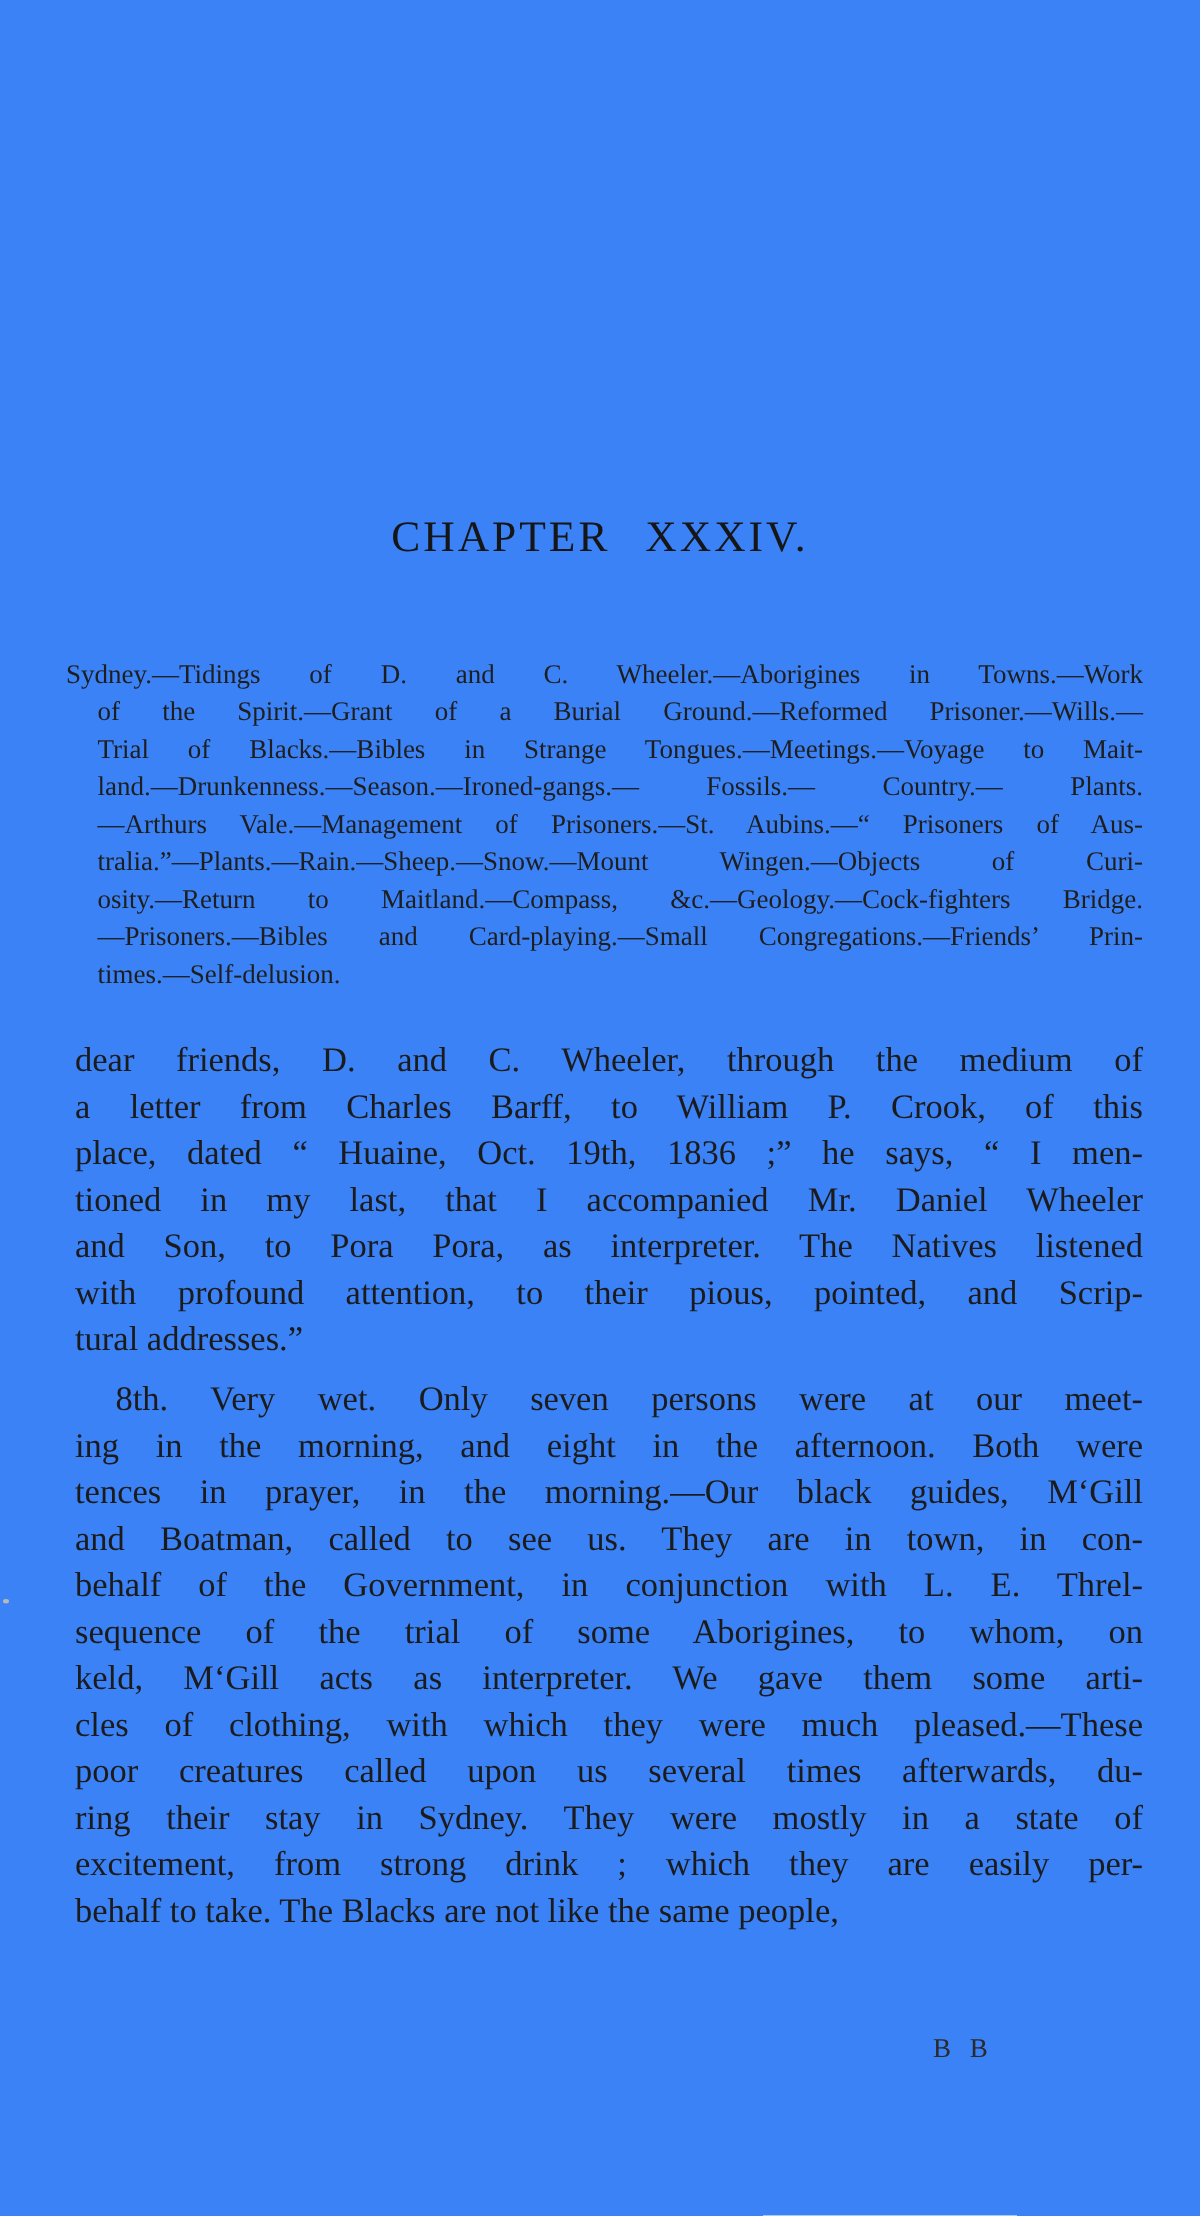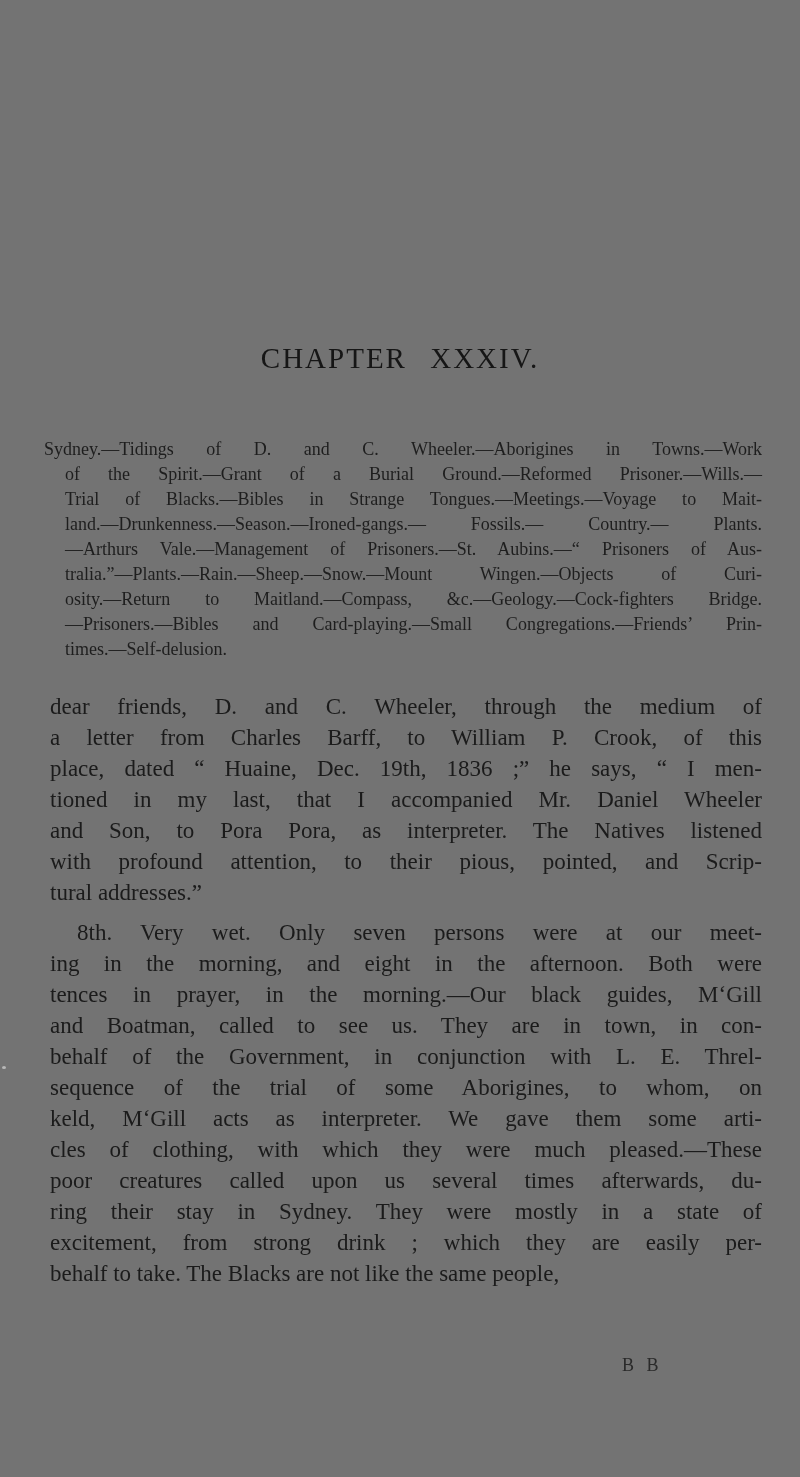--- a/index.html
+++ b/index.html
@@ -1,20 +1,20 @@
 <!DOCTYPE html>
 <html><head>
 <meta charset="utf-8">
 <style>
   html, body { margin: 0; padding: 0; background: #ffffff; }
   .page {
     position: relative;
     width: 800px;
     height: 1477px;
-    background: #737373;
+    background: #3b82f6;
     font-family: "Liberation Serif", serif;
     color: #1d1d1d;
     overflow: hidden;
   }
   .chapter-heading {
     position: absolute;
     top: 342px;
     left: 0;
     width: 100%;
     margin: 0;
@@ -87,21 +87,21 @@
     <div class="sline cont">osity.—Return to Maitland.—Compass, &amp;c.—Geology.—Cock-fighters Bridge.</div>
     <div class="sline cont">—Prisoners.—Bibles and Card-playing.—Small Congregations.—Friends’ Prin-</div>
     <div class="sline cont final">times.—Self-delusion.</div>
   </div>
 
   <div class="bodytext">
 
     <div class="para">
       <div class="bline">dear friends, D. and C. Wheeler, through the medium of</div>
       <div class="bline">a letter from Charles Barff, to William P. Crook, of this</div>
-      <div class="bline">place, dated “ Huaine, Dec. 19th, 1836 ;” he says, “ I men-</div>
+      <div class="bline">place, dated “ Huaine, Oct. 19th, 1836 ;” he says, “ I men-</div>
       <div class="bline">tioned in my last, that I accompanied Mr. Daniel Wheeler</div>
       <div class="bline">and Son, to Pora Pora, as interpreter. The Natives listened</div>
       <div class="bline">with profound attention, to their pious, pointed, and Scrip-</div>
       <div class="bline final">tural addresses.”</div>
     </div>
 
     <div class="para second">
       <div class="bline indent">8th. Very wet. Only seven persons were at our meet-</div>
       <div class="bline">ing in the morning, and eight in the afternoon. Both were</div>
       <div class="bline">tences in prayer, in the morning.—Our black guides, M‘Gill</div>

